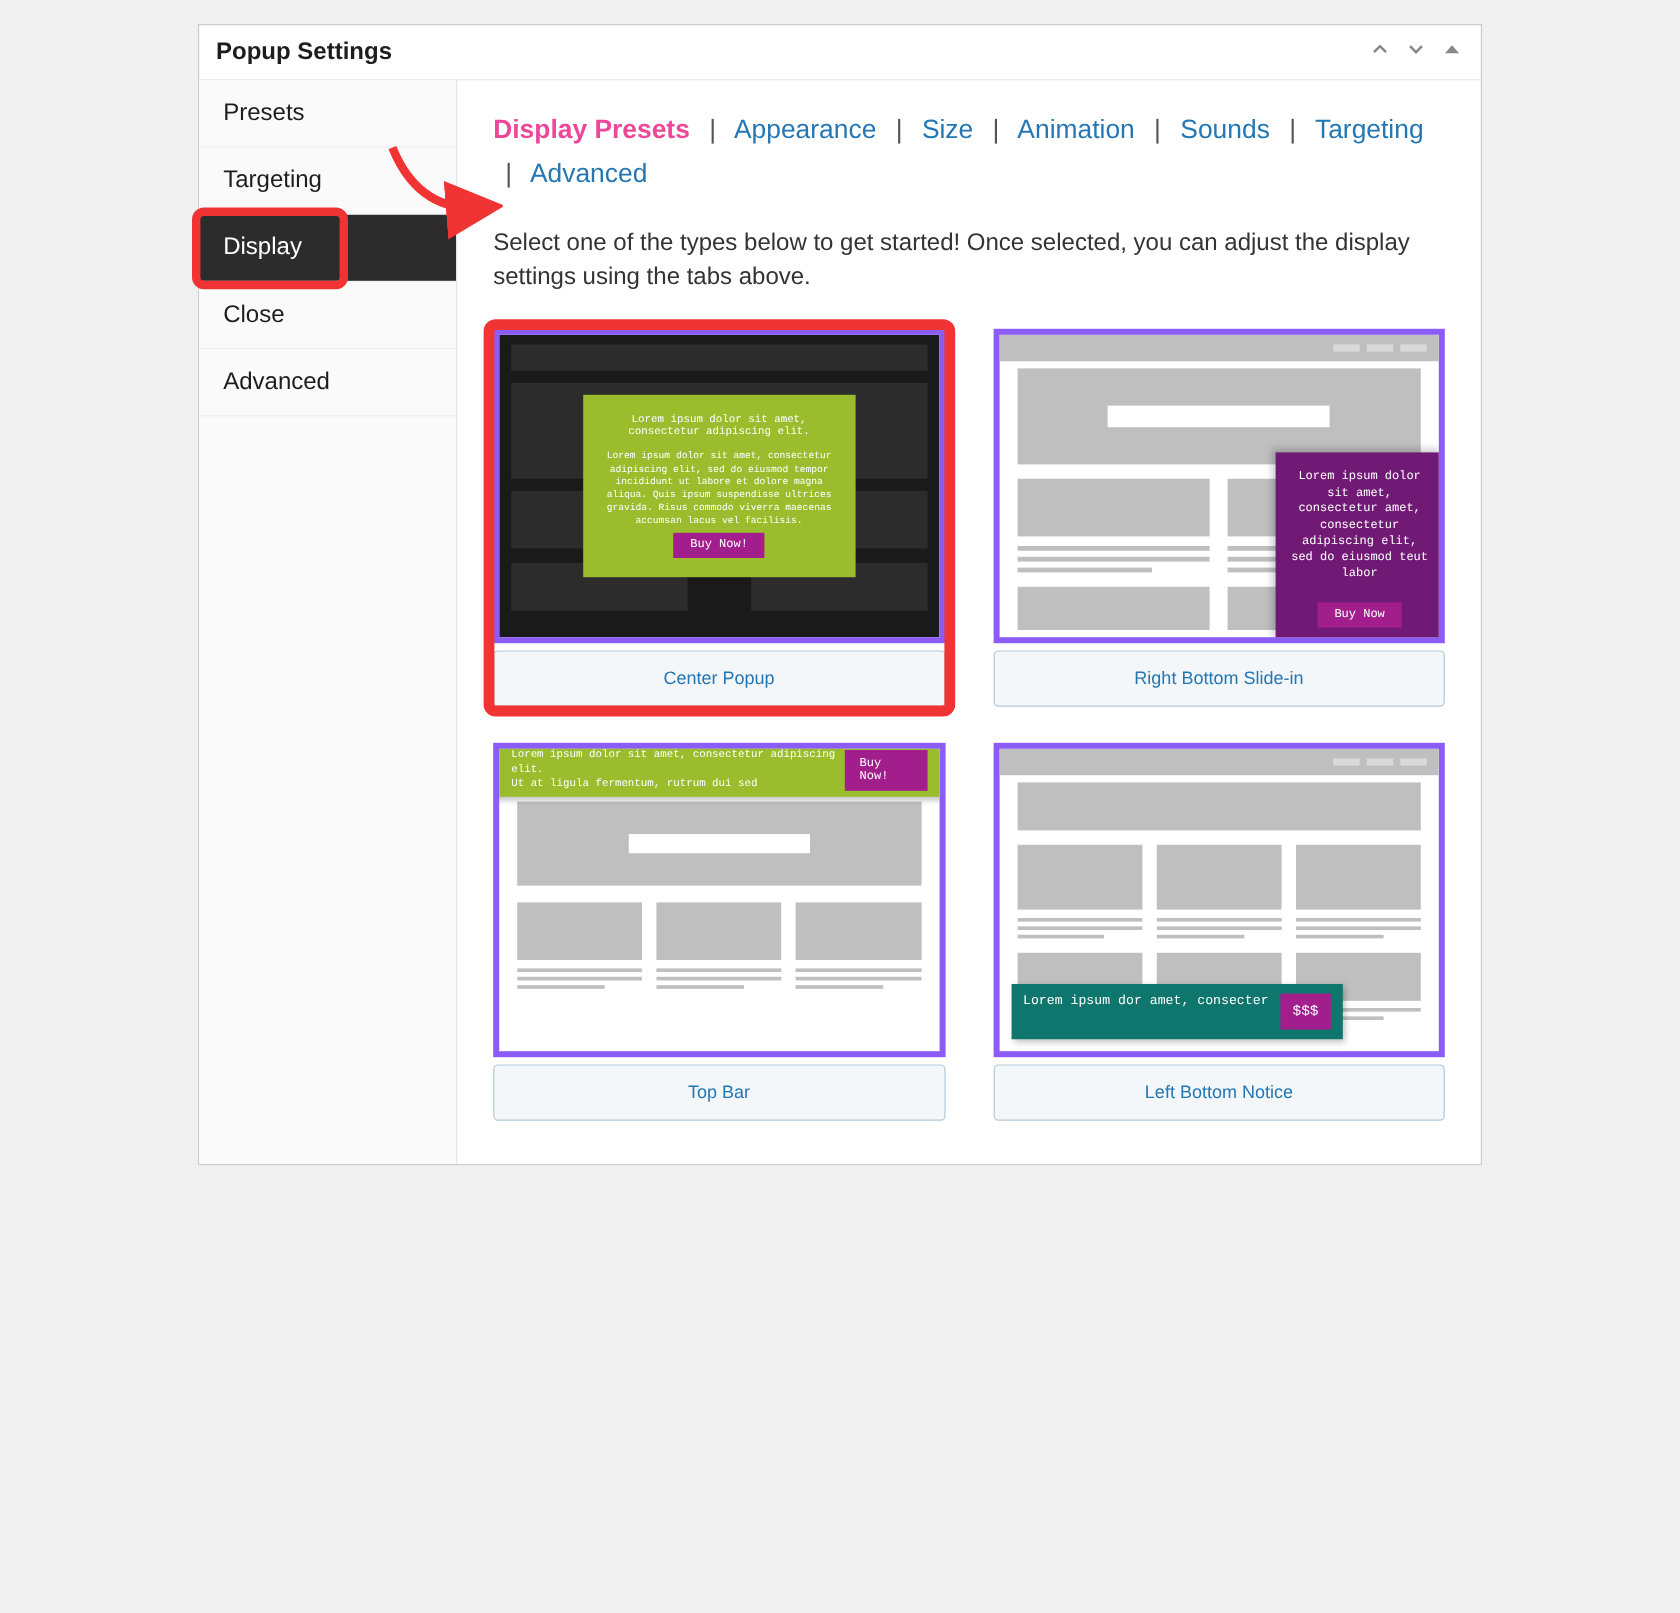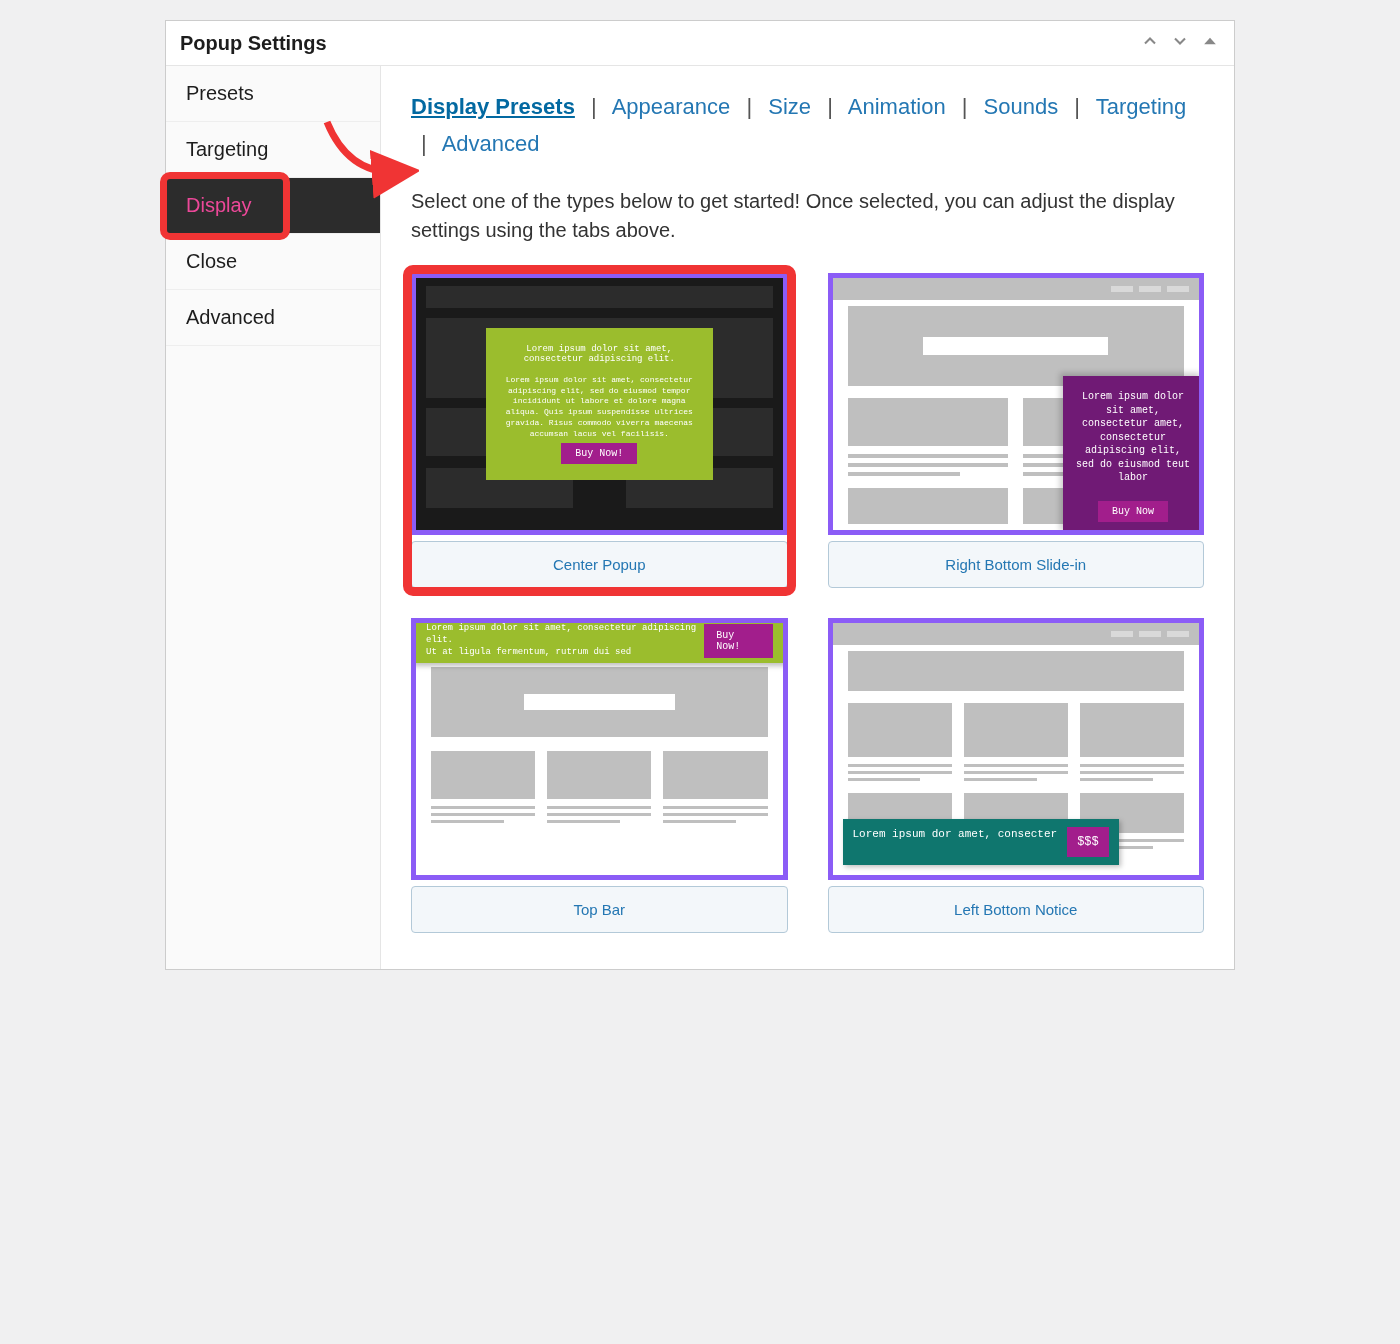--- a/index.html
+++ b/index.html
@@ -34,21 +34,21 @@
   .sidebar-item {
     padding: 16px 20px;
     font-size: 20px;
     color: #1d1d1d;
     border-bottom: 1px solid #eee;
     cursor: pointer;
     position: relative;
   }
   .sidebar-item.active {
     background: #2c2c2c;
-    color: #ec4899;
+    color: #ffffff;
   }
   .sidebar-highlight {
     position: absolute;
     top: -6px; left: -6px;
     width: 130px; height: 68px;
     border: 7px solid #f03434;
     border-radius: 10px;
     pointer-events: none;
   }
   .content {
@@ -60,22 +60,21 @@
     font-size: 22px;
     line-height: 1.7;
     margin-bottom: 24px;
   }
   .tab-link {
     color: #2477b3;
     text-decoration: none;
     cursor: pointer;
   }
   .tab-link.active {
-    color: #0369a1;
-    text-decoration: underline;
+    color: #ec4899;
     font-weight: 600;
   }
   .tab-sep { color: #555; margin: 0 10px; }
   .desc-text {
     font-size: 20px;
     color: #333;
     line-height: 1.45;
     margin-bottom: 28px;
   }
   .preset-grid {

